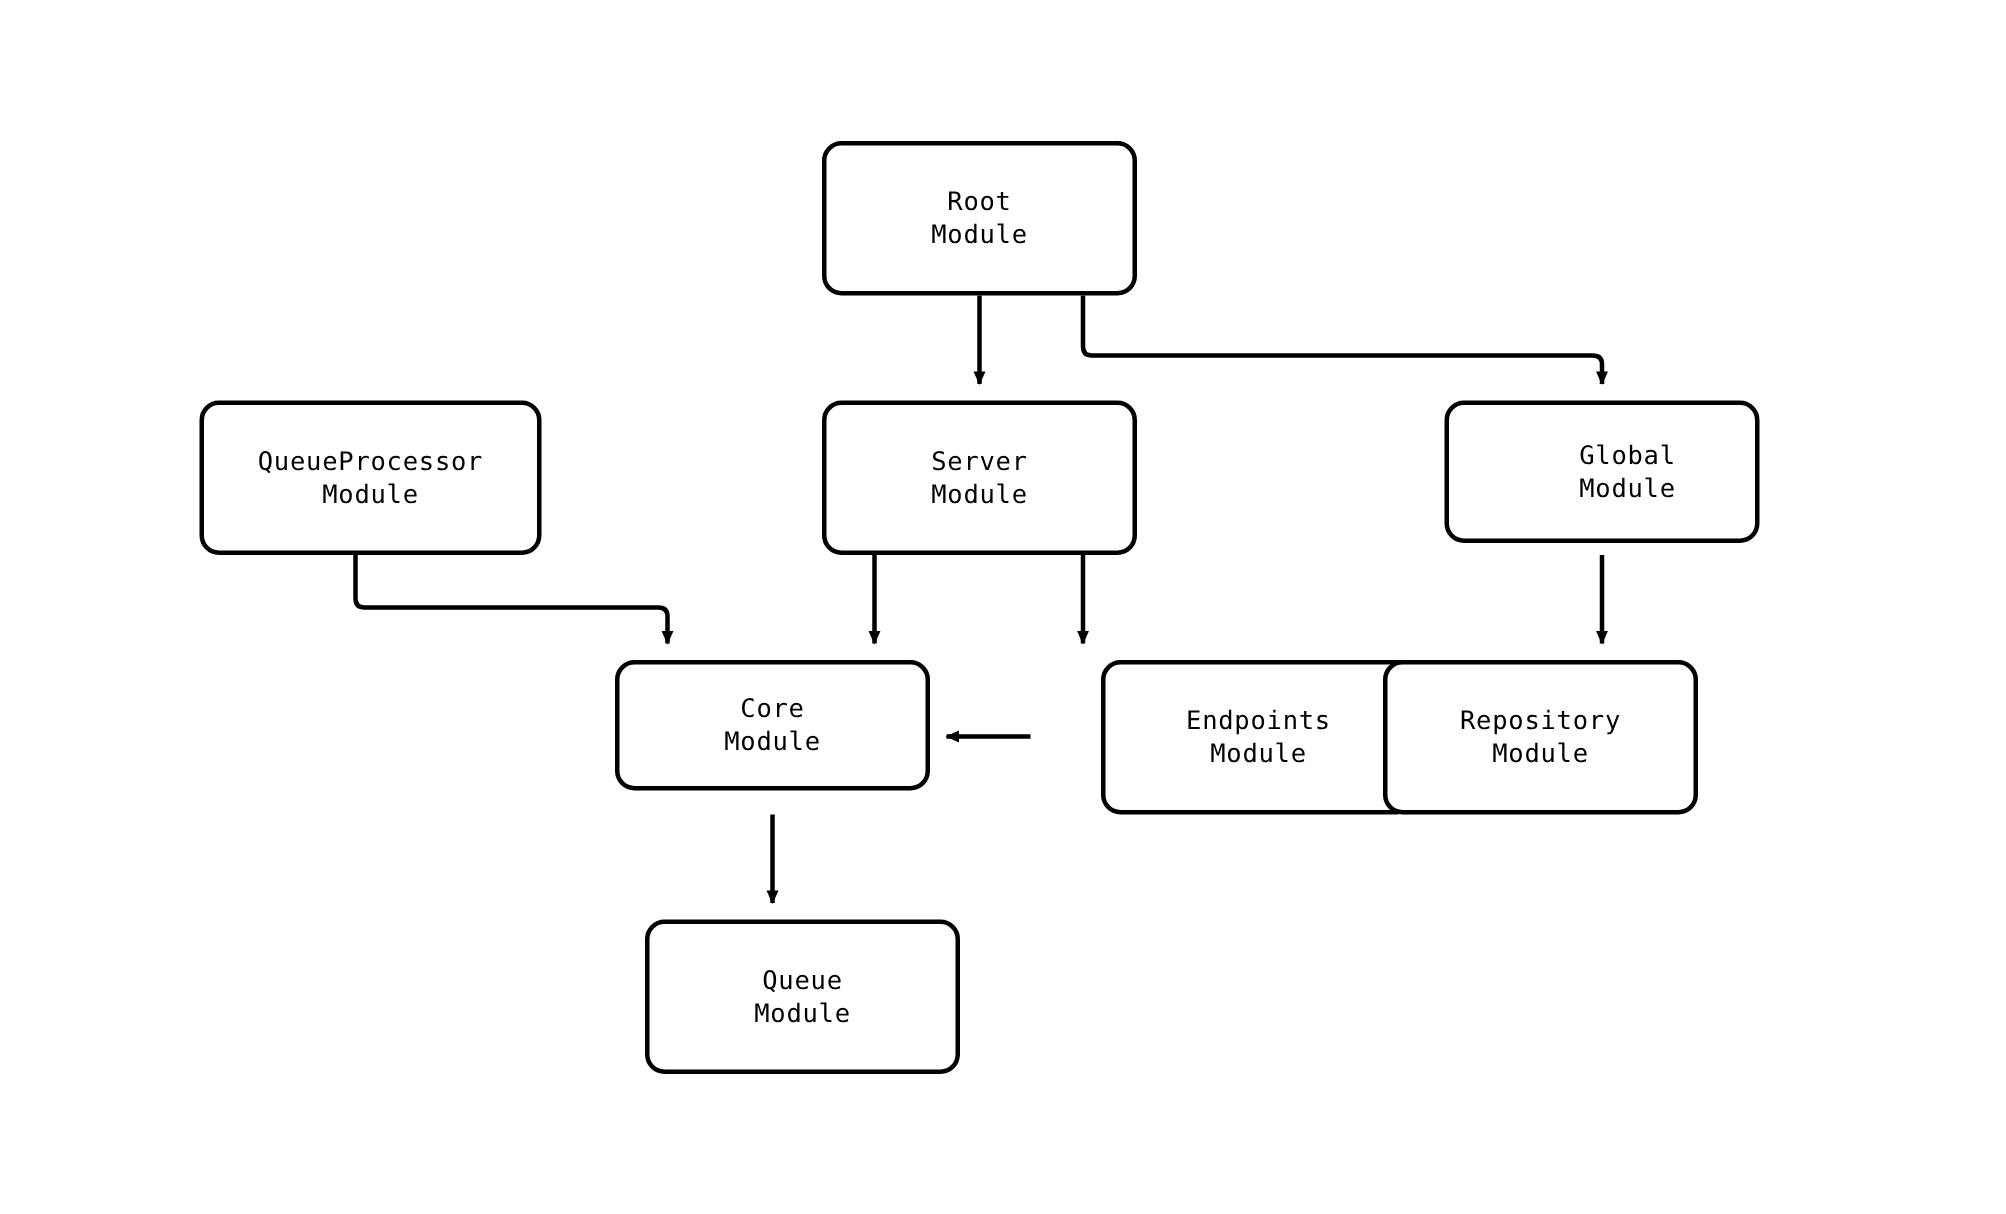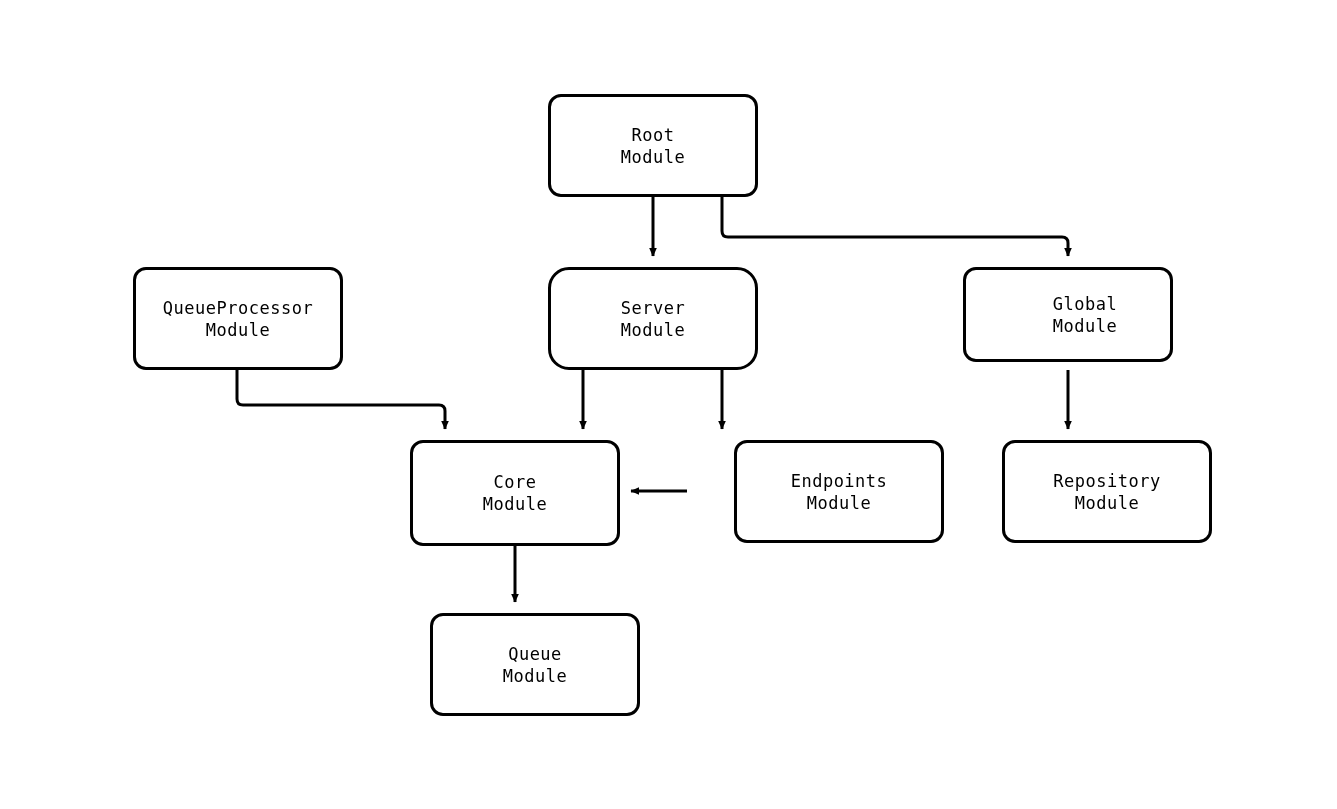--- a/index.html
+++ b/index.html
@@ -71,46 +71,46 @@
     <path d="M 1068 370 L 1068 429" fill="none" stroke="#000000" stroke-width="3" marker-end="url(#arrowhead)"></path>
 
     <path d="M 515 543 L 515 602" fill="none" stroke="#000000" stroke-width="3" marker-end="url(#arrowhead)"></path>
   </svg>
 
   <div class="node" style="left:548px; top:94px; width:210px; height:103px;">
     <div class="node-line">Root</div>
     <div class="node-line">Module</div>
   </div>
 
-  <div class="node" style="left:133px; top:267px; width:210px; height:103px;">
+  <div class="node" style="left:133px; top:267px; width:228px; height:103px;">
     <div class="node-line">QueueProcessor</div>
     <div class="node-line">Module</div>
   </div>
 
-  <div class="node" style="left:548px; top:267px; width:210px; height:103px;border-radius:21px;">
+  <div class="node" style="left:548px; top:267px; width:210px; height:103px;">
     <div class="node-line">Server</div>
     <div class="node-line">Module</div>
   </div>
 
   <div class="node" style="left:963px; top:267px; width:210px; height:95px;padding-left:34px;">
     <div class="node-line">Global</div>
     <div class="node-line">Module</div>
   </div>
 
-  <div class="node" style="left:410px; top:440px; width:210px; height:106px;">
+  <div class="node" style="left:410px; top:440px; width:210px; height:87px;">
     <div class="node-line">Core</div>
     <div class="node-line">Module</div>
   </div>
 
   <div class="node" style="left:687px; top:440px; width:210px; height:103px;margin-left:47px;">
     <div class="node-line">Endpoints</div>
     <div class="node-line">Module</div>
   </div>
 
-  <div class="node" style="left:1002px; top:440px; width:210px; height:103px;">
+  <div class="node" style="left:922px; top:440px; width:210px; height:103px;">
     <div class="node-line">Repository</div>
     <div class="node-line">Module</div>
   </div>
 
   <div class="node" style="left:410px; top:613px; width:210px; height:103px;margin-left:20px;">
     <div class="node-line">Queue</div>
     <div class="node-line">Module</div>
   </div>
 
 </div>

